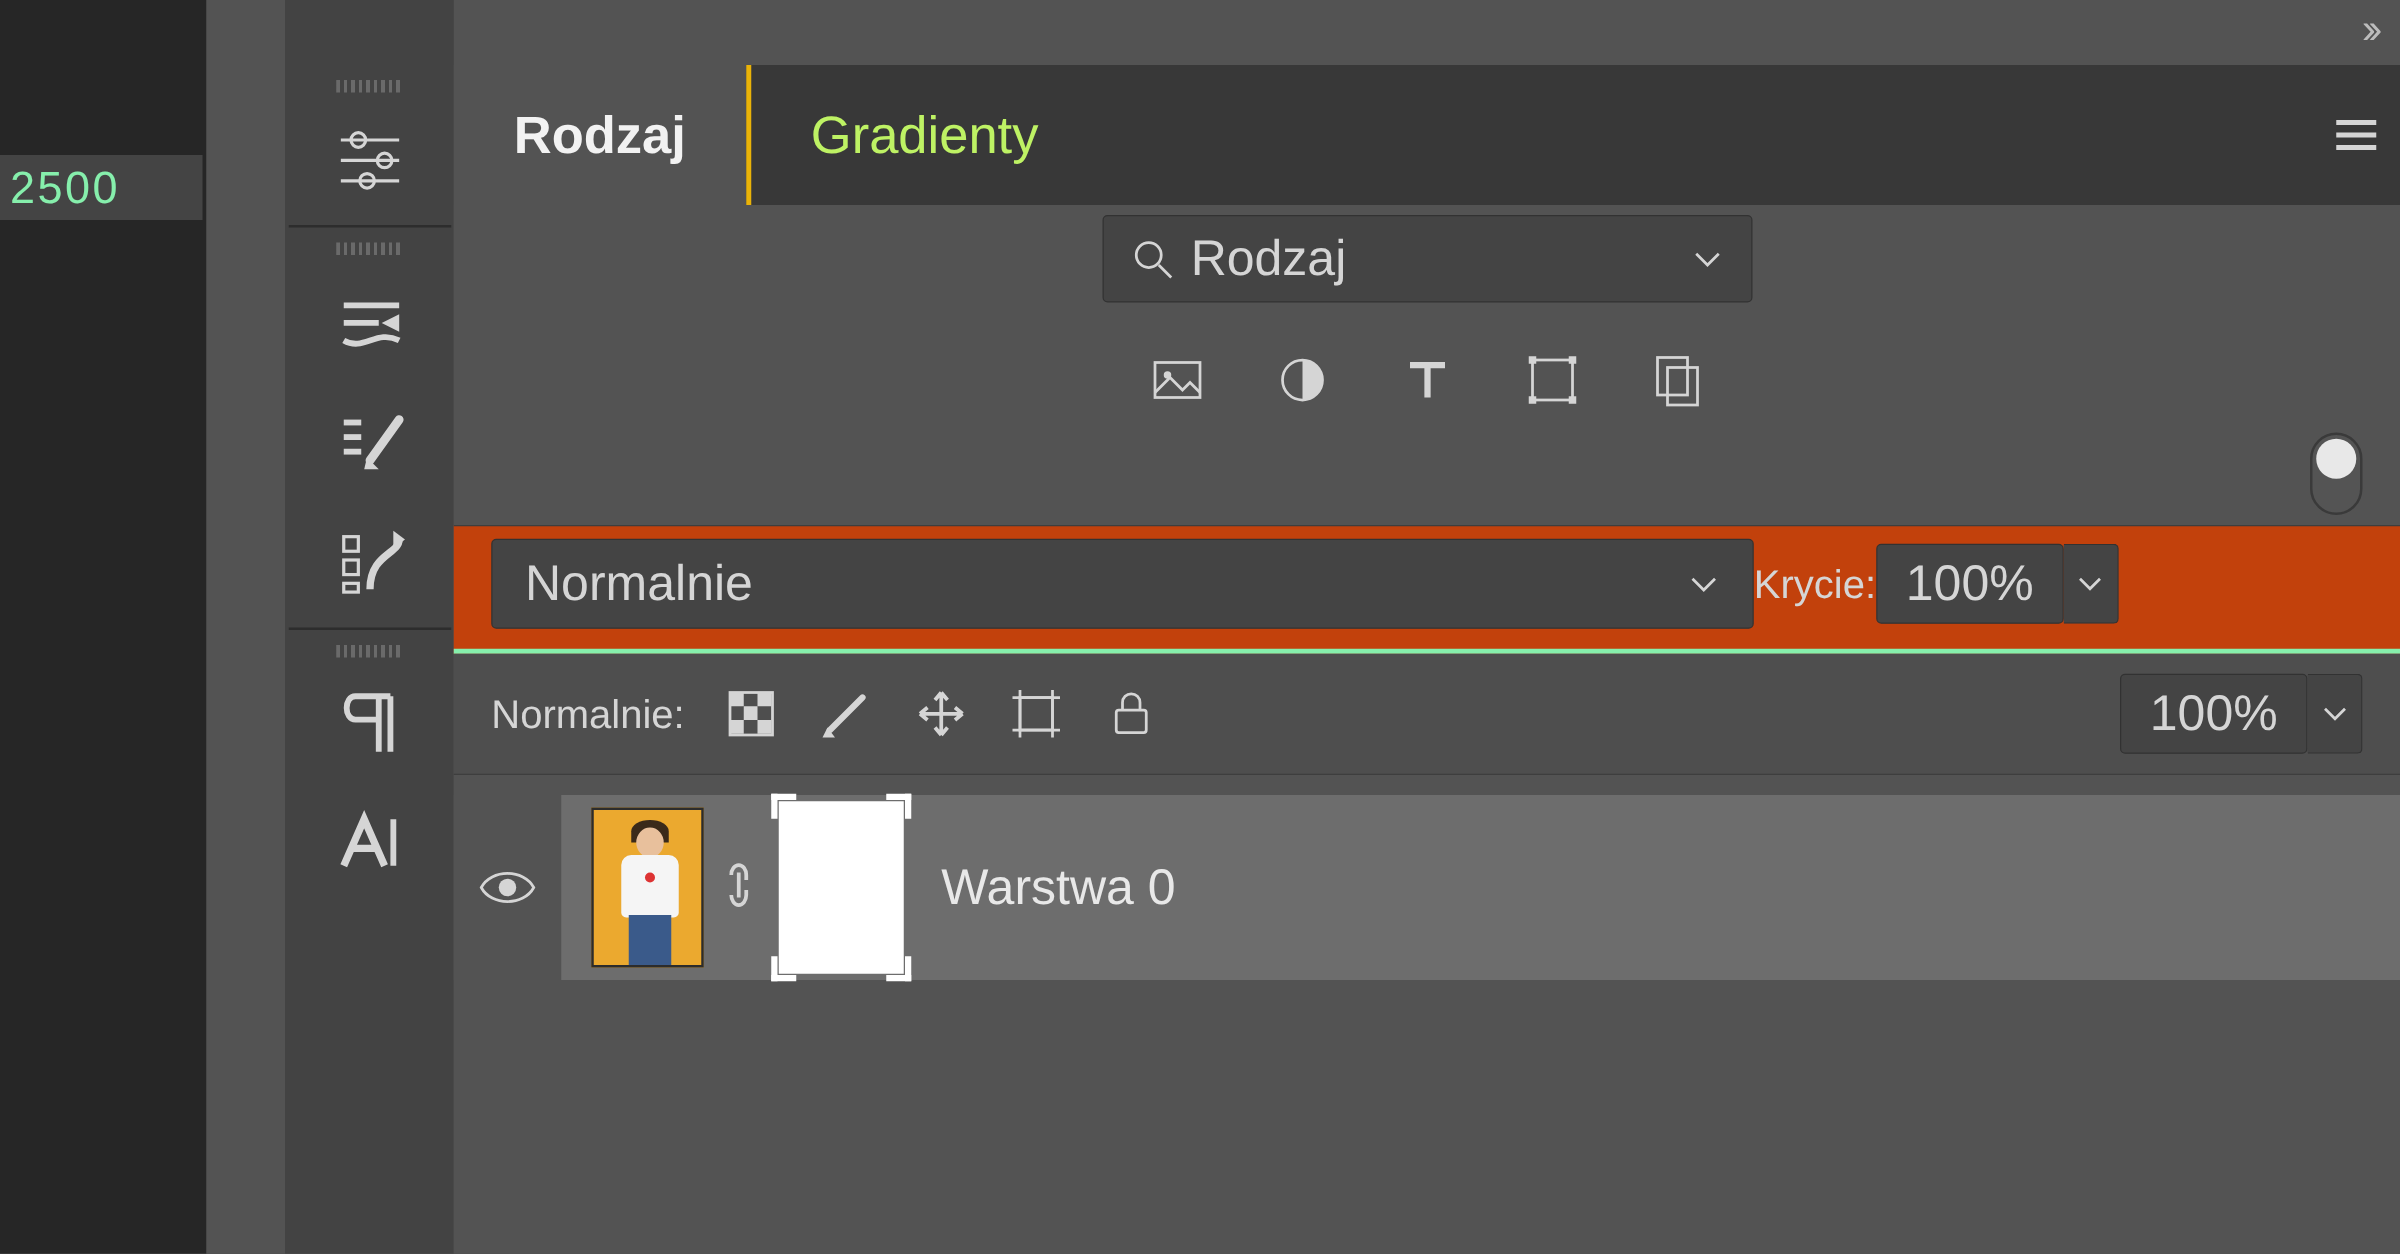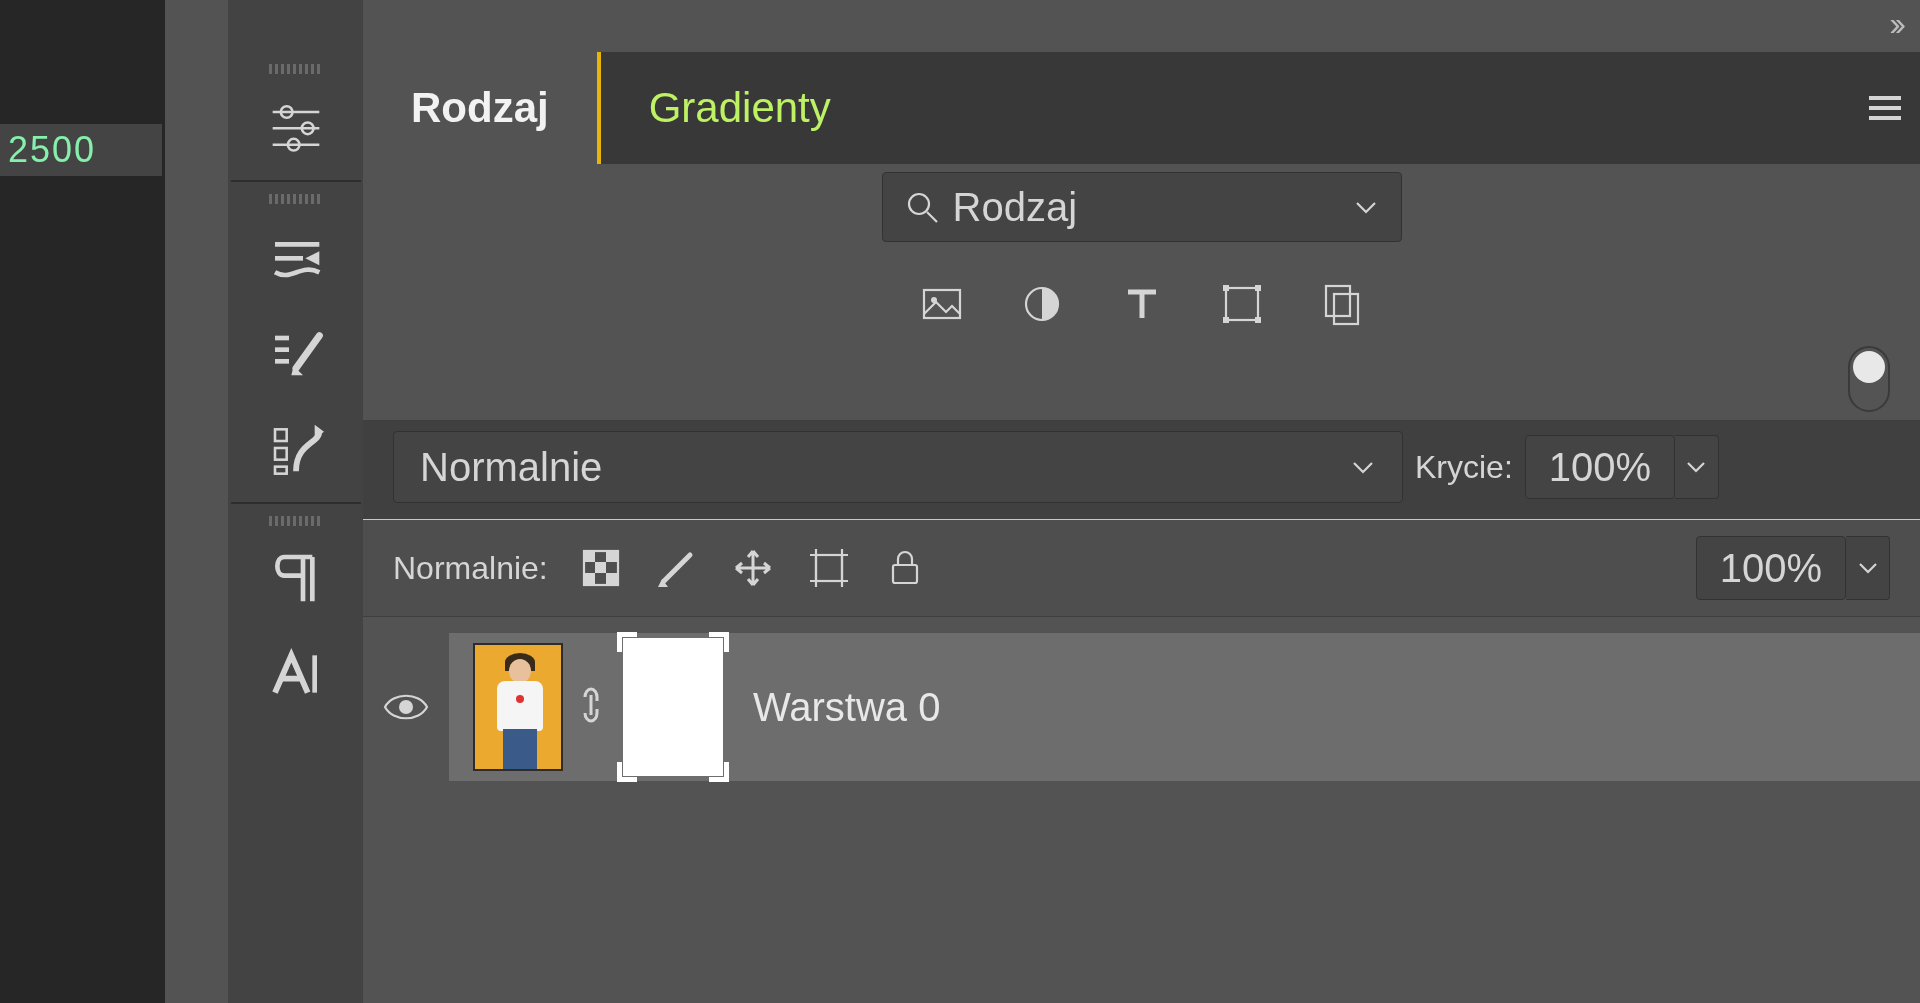--- a/index.html
+++ b/index.html
@@ -135,24 +135,23 @@
     background:#545454;
   }
   .toggle-pill .knob {
     position:absolute;top:3px;left:3px;
     width:32px;height:32px;border-radius:50%;
     background:#e8e8e8;
   }
   .row2 {
     display:flex;align-items:center;
     padding: 10px 30px 16px 30px;
-    gap:12px;
-    background:#404040;
+    background:#c2410c;
     border-top:1px solid #3e3e3e;
-    border-bottom:1px solid #86efac;
+    border-bottom:4px solid #86efac;
   }
   .blend-select {
     background:#444;
     border:1px solid #323232;
     height:72px;
     flex:1;
     max-width:1010px;
     display:flex;align-items:center;justify-content:space-between;
     padding:0 26px;
     border-radius:4px;

